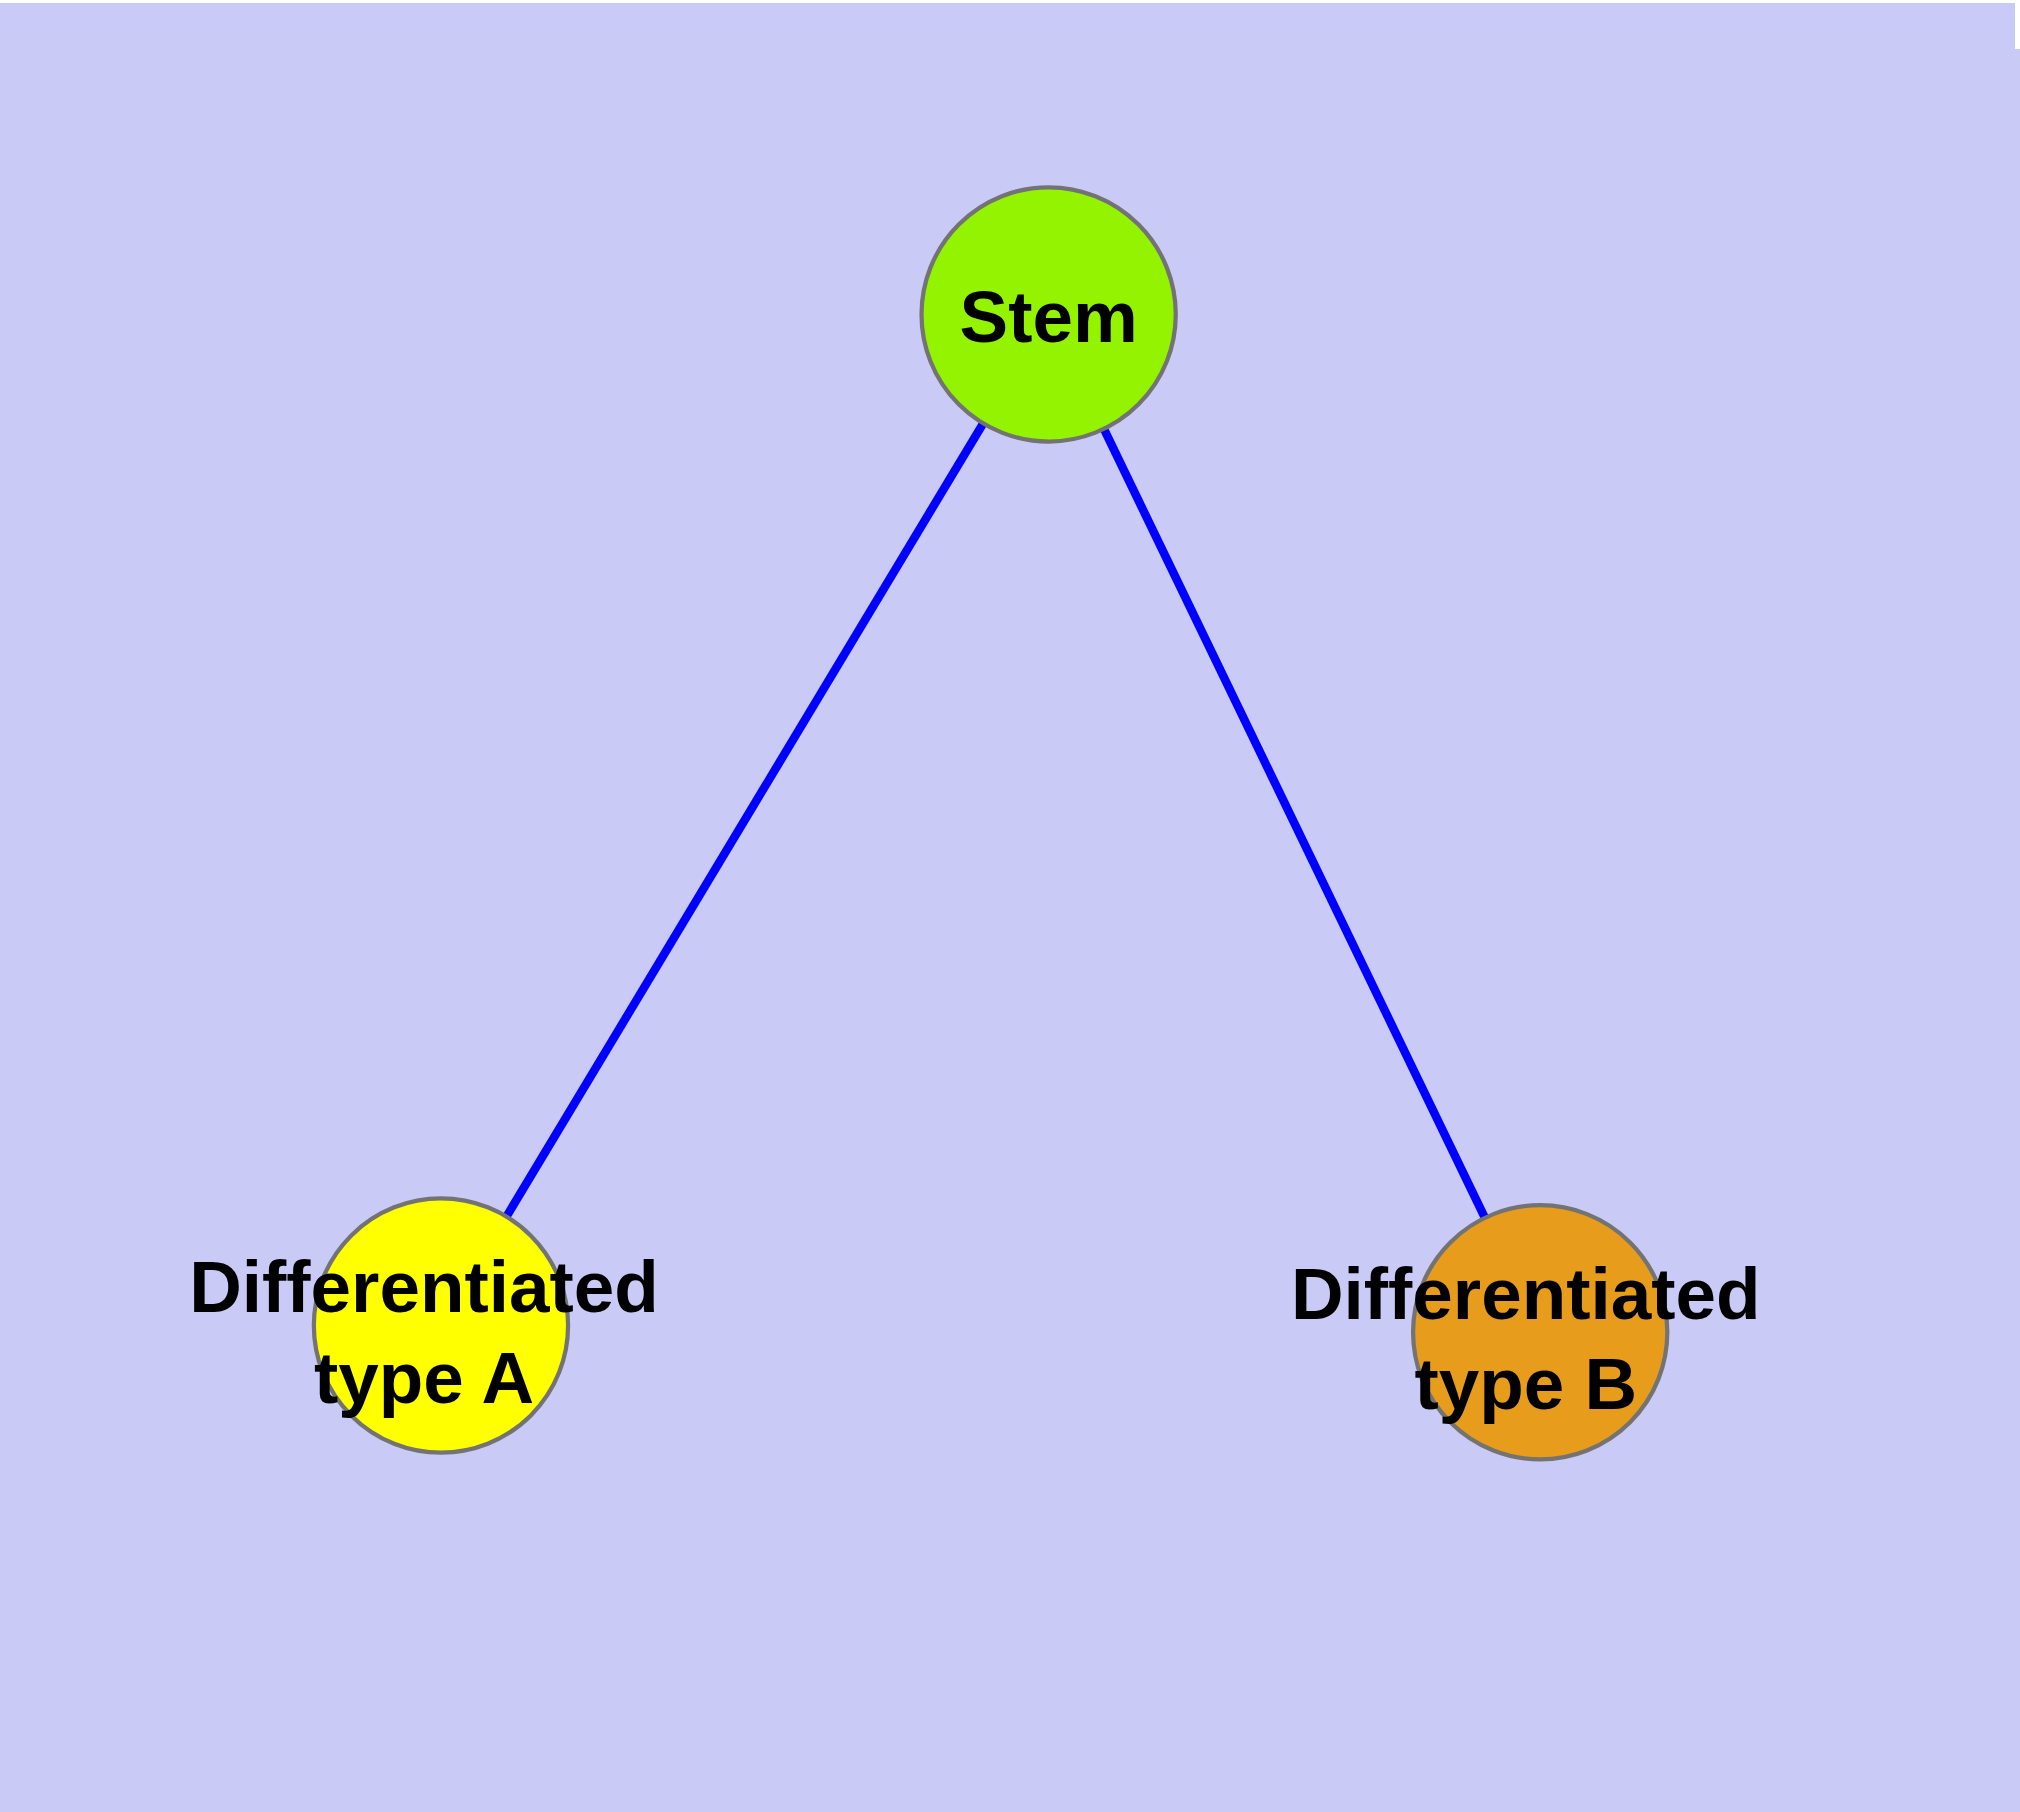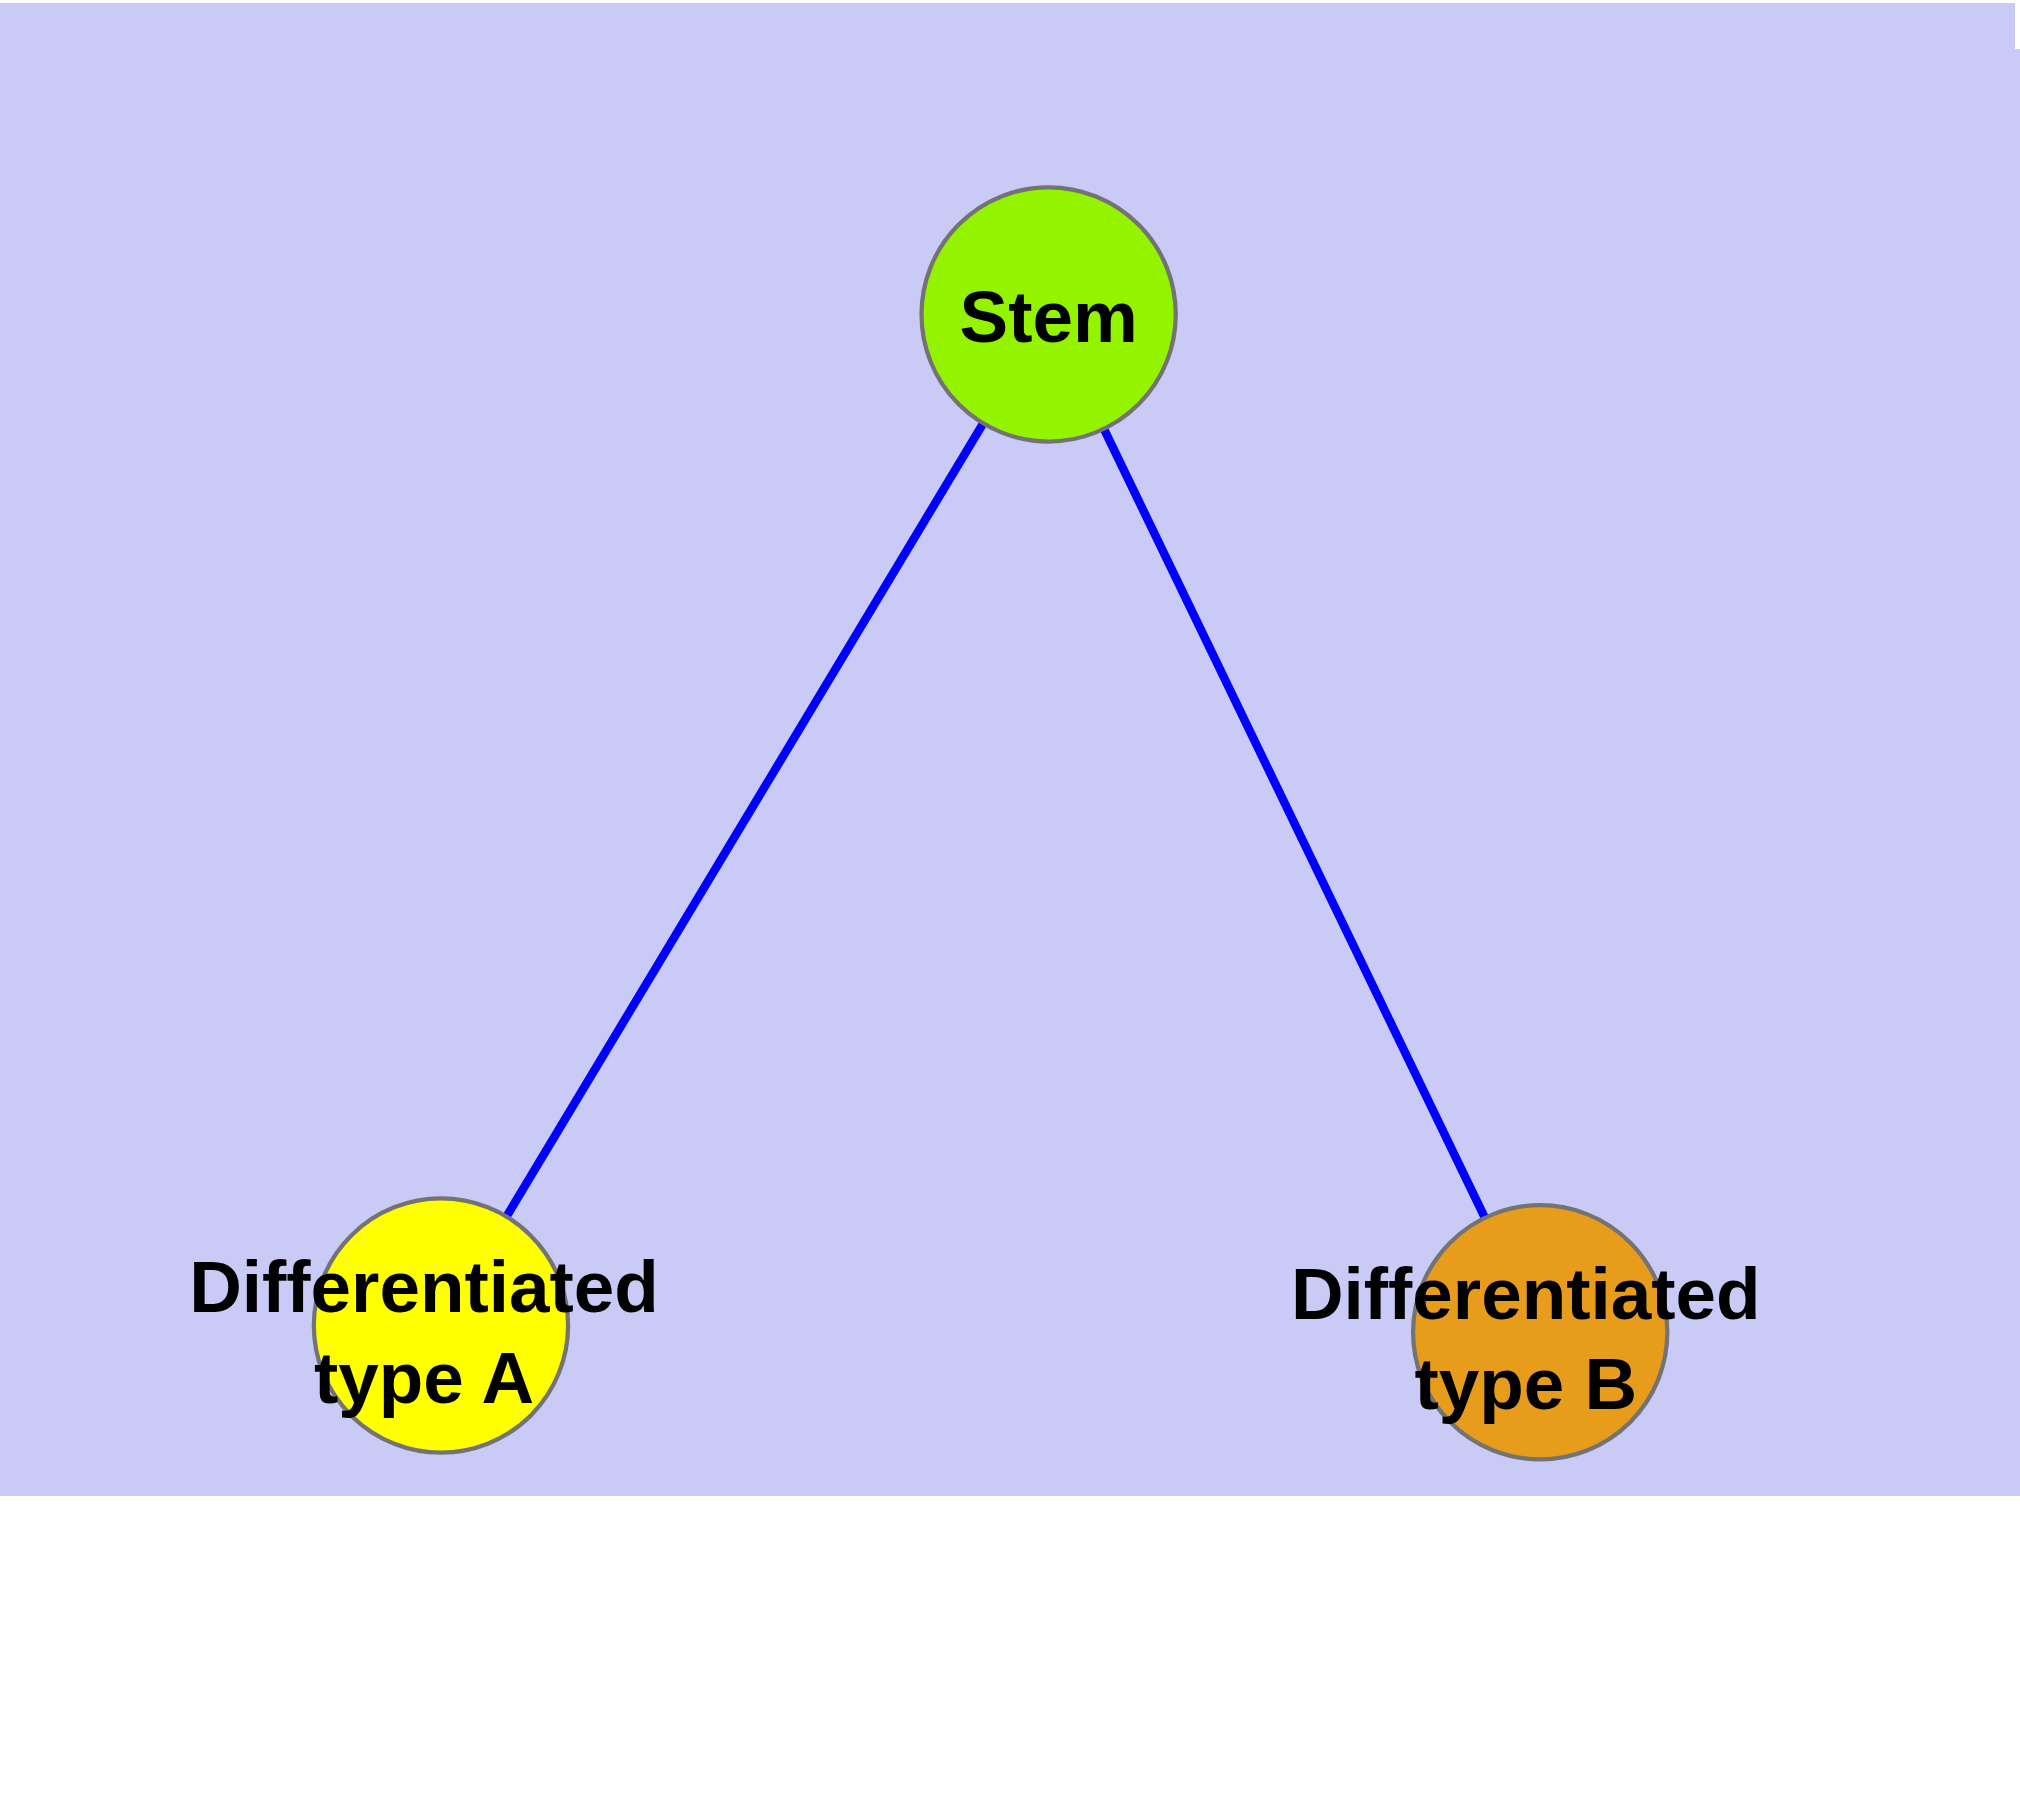--- a/index.html
+++ b/index.html
@@ -34,21 +34,21 @@
   }
   .node-label, .graph-text {
     font-family: "Liberation Sans", "DejaVu Sans", sans-serif;
     font-weight: 700;
     text-anchor: middle;
   }
 </style>
 </head>
 <body>
 
-<div id="canvas" style="width: 2021px; height: 1496px; background: rgb(202, 202, 246);">
+<div id="canvas" style="width: 2021px; height: 1812px; background: rgb(202, 202, 246);">
   <div id="top-margin-strip" class="margin-strip" style="background: rgb(255, 255, 255);"></div>
   <div id="top-right-margin-strip" class="margin-strip" style="background: rgb(255, 255, 255);"></div>
   <svg id="graph-svg" xmlns="http://www.w3.org/2000/svg" width="2021" height="1812" viewBox="0 0 2384 2138">
       <line x1="1237" y1="371" x2="520" y2="1564" stroke="#0000FF" stroke-width="10"></line>
       <line x1="1237" y1="371" x2="1817" y2="1572" stroke="#0000FF" stroke-width="10"></line>
       <circle cx="1237" cy="371" r="150" fill="#94F400" stroke="#737373" stroke-width="5"></circle>
       <circle cx="520" cy="1564" r="150" fill="#FFFF00" stroke="#737373" stroke-width="5"></circle>
       <circle cx="1817" cy="1572" r="150" fill="#E79C1C" stroke="#737373" stroke-width="5"></circle>
       <text class="node-label" fill="#000000" font-size="86"><tspan x="1237" y="403">Stem</tspan></text>
       <text class="node-label" fill="#000000" font-size="86"><tspan x="500" y="1548">Differentiated</tspan><tspan x="500" y="1655">type A</tspan></text>

